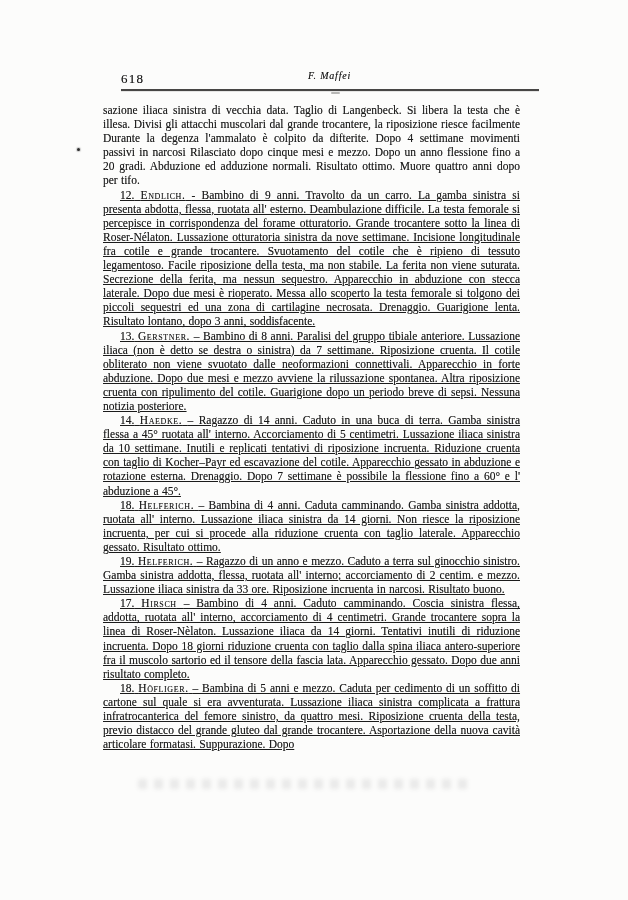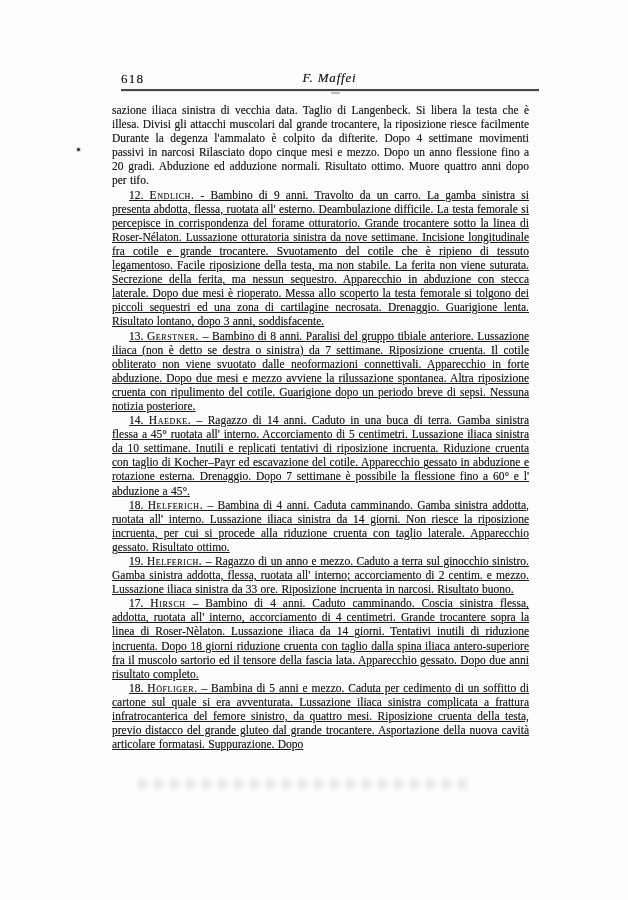--- a/index.html
+++ b/index.html
@@ -32,21 +32,21 @@
     letter-spacing: 1.2px;
     text-shadow: 0 0 0.5px rgba(27,27,27,0.55);
   }
   .running-head {
     position: absolute;
     left: 0;
     top: 4px;
     width: 100%;
     text-align: center;
     font-style: italic;
-    font-size: 13px;
+    font-size: 10px;
     letter-spacing: 0.8px;
     text-shadow: 0 0 0.5px rgba(27,27,27,0.55);
   }
   .header-rule {
     position: absolute;
     left: 121px;
     top: 89px;
     width: 418px;
     height: 1.5px;
     background: #474645;
@@ -58,21 +58,21 @@
     top: 92px;
     width: 9px;
     height: 2px;
     background: #8a8a88;
     border-radius: 2px;
     opacity: 0.6;
   }
   
   .body-text {
     position: absolute;
-    left: 112px;
+    left: 103px;
     top: 103px;
     width: 417px;
     font-size: 11.5px;
     line-height: 14.1px;
     text-align: justify;
     text-shadow: 0 0 0.5px rgba(27,27,27,0.5);
     word-spacing: 0.4px;
   }
   .body-text p {
     margin: 0;

